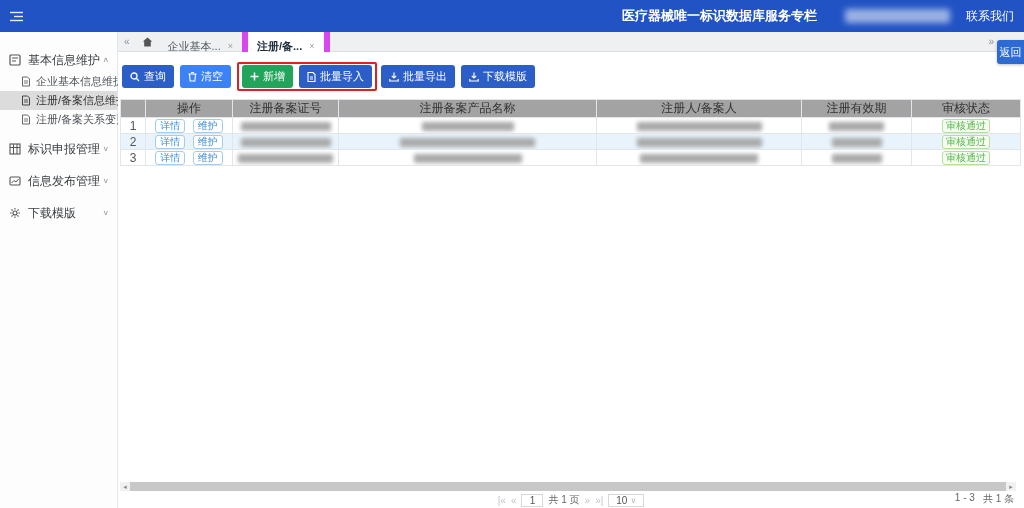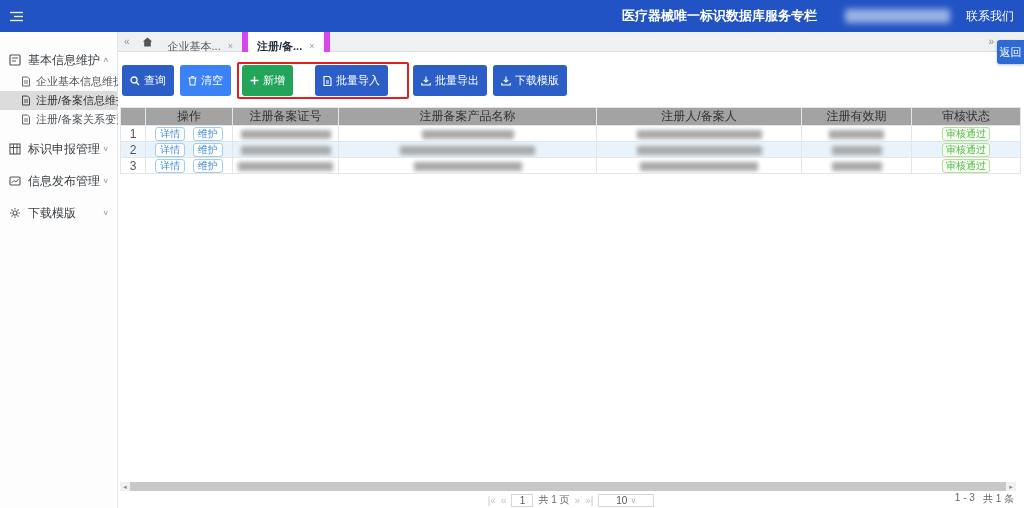--- a/index.html
+++ b/index.html
@@ -47,47 +47,47 @@
 
   
   .search-row { display:flex; align-items:center; margin-top:12px; padding-left:30px; font-size:12px; color:#55595e; }
   .field { display:flex; align-items:center; }
   .field label { white-space:nowrap; }
   .tinput { width:130px; height:21px; border:1px solid #dcdfe6; border-radius:2px; margin-left:5px; background:#fff; outline:none; padding:0 5px; font-size:12px; }
   .tselect { width:126px; height:21px; border:1px solid #dcdfe6; border-radius:2px; margin-left:5px; background:#fff; display:flex; align-items:center; justify-content:space-between; padding:0 7px; color:#9aa0a6; cursor:pointer; }
 
   
   .toolbar { display:flex; align-items:center; margin-top:10px; padding-left:4px; }
-  .btn { height:31px; border:none; border-radius:3px; color:#fff; font-size:11px; display:inline-flex; align-items:center; padding:0 8px; margin-right:6px; cursor:pointer; gap:4px; font-family:inherit; white-space:nowrap; }
+  .btn { height:23px; border:none; border-radius:3px; color:#fff; font-size:11px; display:inline-flex; align-items:center; padding:0 8px; margin-right:6px; cursor:pointer; gap:4px; font-family:inherit; white-space:nowrap; }
   .btn-blue { background:#2b5fc7; }
   .btn-red { background:#3b82f6; }
   .btn-green { background:#23a45b; }
   .hl-box { display:inline-flex; align-items:center; border:2px solid #e01f1f; border-radius:2px; padding:1px 3px; margin-right:4px; gap:6px; }
-  .hl-box .btn { margin-right:16px; }
+  .hl-box .btn { margin-right:0; }
   .bicon { display:inline-flex; }
 
   
   table.grid { border-collapse:collapse; table-layout:fixed; width:900px; margin:8px 0 0 2px; font-size:12px; }
   .grid th, .grid td { border:1px solid #e2e6ea; height:16px; text-align:center; padding:0; overflow:hidden; }
   .grid th { background:#a3a3a3; color:#333; font-weight:normal; }
   .grid td { color:#555; }
   .grid tr.striped td { background:#e8f3fc; }
   .mini-btn { display:inline-block; font-size:10px; color:#3e8ed8; border:1px solid #a3cdf0; border-radius:3px; background:#fff; padding:0 4px; line-height:12px; margin:0 2px; cursor:pointer; }
   .blur-cell { display:inline-block; height:9px; background:#a9a9a9; border-radius:1px; filter:blur(2px); vertical-align:middle; }
   .badge { display:inline-block; font-size:10px; color:#52b445; border:1px solid #b3e19d; background:#f6fef2; border-radius:3px; padding:0 3px; line-height:12px; }
 
   
   .hscroll { position:absolute; left:2px; right:8px; bottom:17px; height:9px; background:#f1f1f1; display:flex; align-items:stretch; }
   .hs-arrow { width:10px; display:flex; align-items:center; justify-content:center; font-size:7px; color:#8c8c8c; background:#f1f1f1; cursor:pointer; }
   .hs-thumb { flex:1; background:#c8c8c8; cursor:pointer; }
   .footer { position:absolute; left:0; right:0; bottom:0; height:16px; display:flex; align-items:center; justify-content:center; font-size:10px; color:#666; }
   .pg { display:flex; align-items:center; gap:5px; }
   .pg .pg-arrow { color:#c0c4cc; font-size:10px; cursor:pointer; }
   .pg-box { min-width:22px; height:13px; line-height:12px; border:1px solid #d5d8db; background:#fff; text-align:center; color:#555; }
-  .pg-size { width:56px; height:13px; border:1px solid #d5d8db; background:#fff; display:flex; align-items:center; justify-content:center; gap:3px; color:#555; cursor:pointer; }
+  .pg-size { width:36px; height:13px; border:1px solid #d5d8db; background:#fff; display:flex; align-items:center; justify-content:center; gap:3px; color:#555; cursor:pointer; }
   .pg-size .chev { font-size:8px; color:#b0b4ba; }
   .range-info { position:absolute; right:10px; bottom:2px; font-size:10px; color:#666; display:flex; gap:8px; }
 </style>
 </head>
 <body>
 
 <div class="topbar">
   <span class="menu-fold">
     <svg width="13" height="11" viewBox="0 0 13 11">
         <g stroke="#ffffff" stroke-width="1.4">

